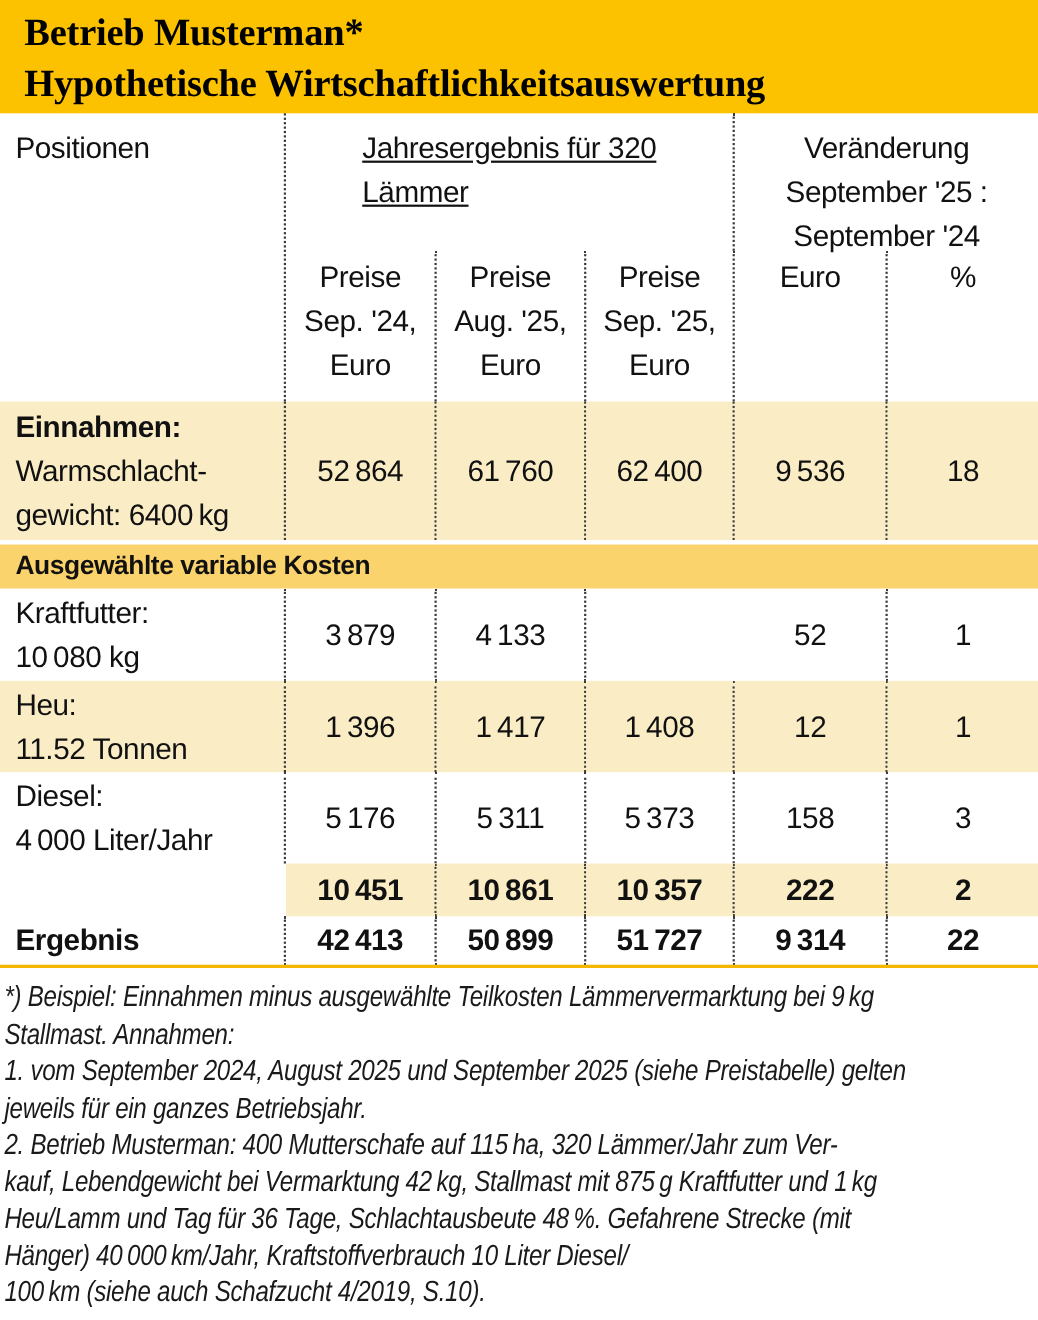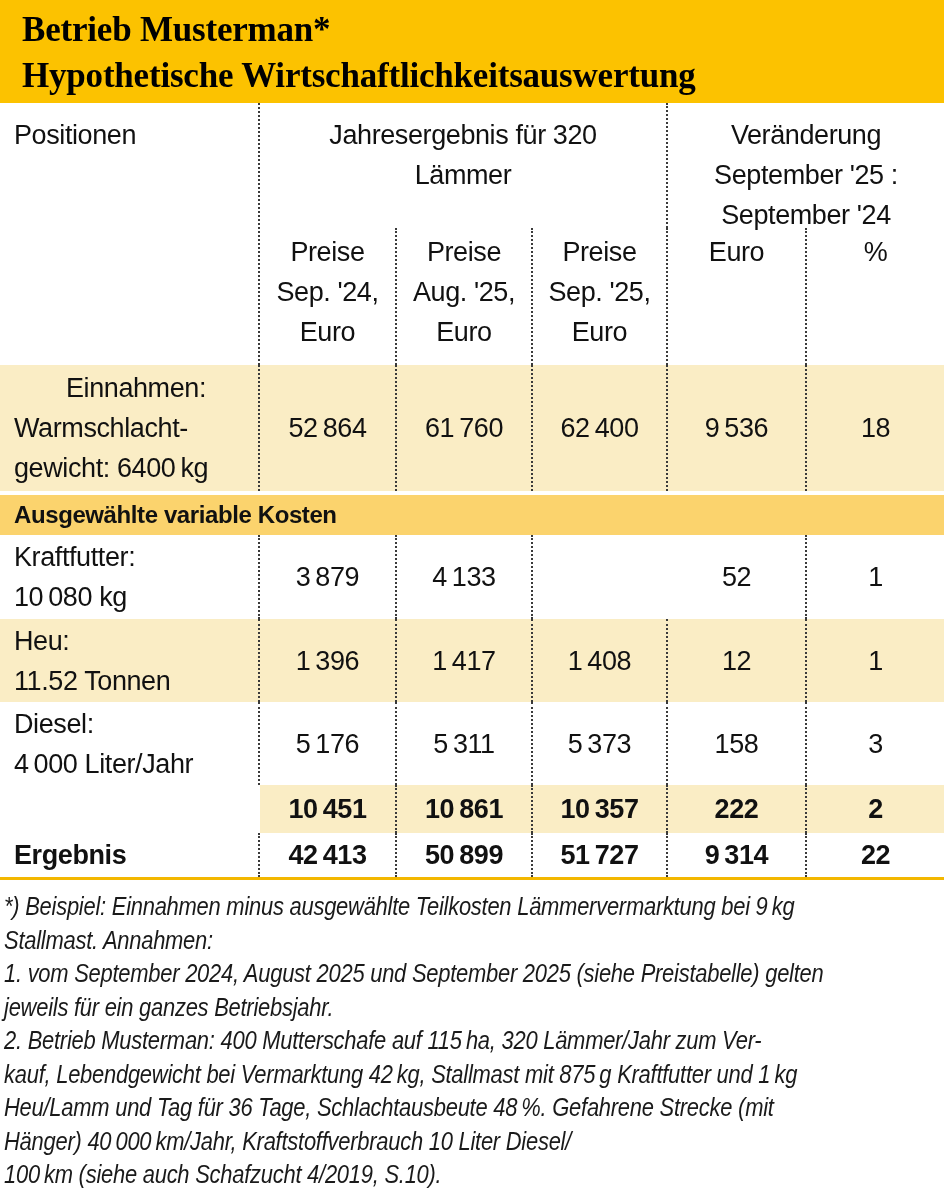--- a/index.html
+++ b/index.html
@@ -42,36 +42,36 @@
   .dot{border-right:2px dotted var(--border-dots,#3a3a3a);}
   .bg-cream{background:var(--row-shade,#faedc5);}
   .bg-band{background:var(--section-band,#fbd36d);}
   .hdr-pos{
     grid-column:1;grid-row:1 / span 2;
     align-items:flex-start;padding:12px 0 0 14px;
   }
   .hdr-annual{
     grid-column:2 / span 3;grid-row:1;
     align-items:flex-start;justify-content:center;
-    text-align:center;padding-top:12px;white-space:pre-line;
+    text-align:left;padding-top:12px;white-space:pre-line;text-decoration:underline;
   }
   .hdr-change{
     grid-column:5 / span 2;grid-row:1;
     align-items:flex-start;justify-content:center;
     text-align:center;padding-top:12px;white-space:pre-line;
   }
   .sub{grid-row:2;align-items:flex-start;justify-content:center;
        text-align:center;padding-top:4px;white-space:pre-line;}
   .c2{grid-column:2}.c3{grid-column:3}.c4{grid-column:4}.c5{grid-column:5}.c6{grid-column:6}
   .lbl{
     grid-column:1;
     flex-direction:column;justify-content:center;
     padding-left:14px;white-space:pre-line;
   }
-  .lbl .b1{font-weight:400;display:block;text-align:center;}
+  .lbl .b1{font-weight:700;display:block;}
   .val{align-items:center;justify-content:center;text-align:center;}
   .bold{font-weight:700;}
   .gap{grid-column:1 / span 6;background:#fff;}
   .band{
     grid-column:1 / span 6;
     align-items:center;padding-left:14px;
     font-weight:700;font-size:24px;
   }
   .rule{grid-column:1 / span 6;background:var(--rule,#f3b700);}
   

